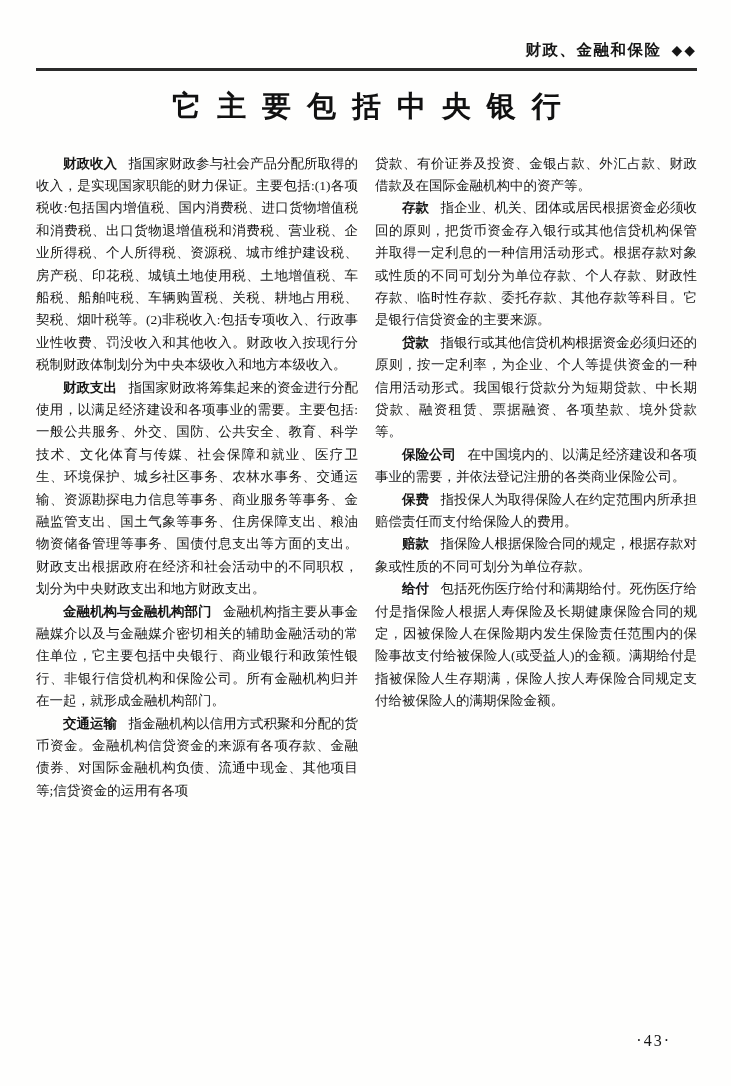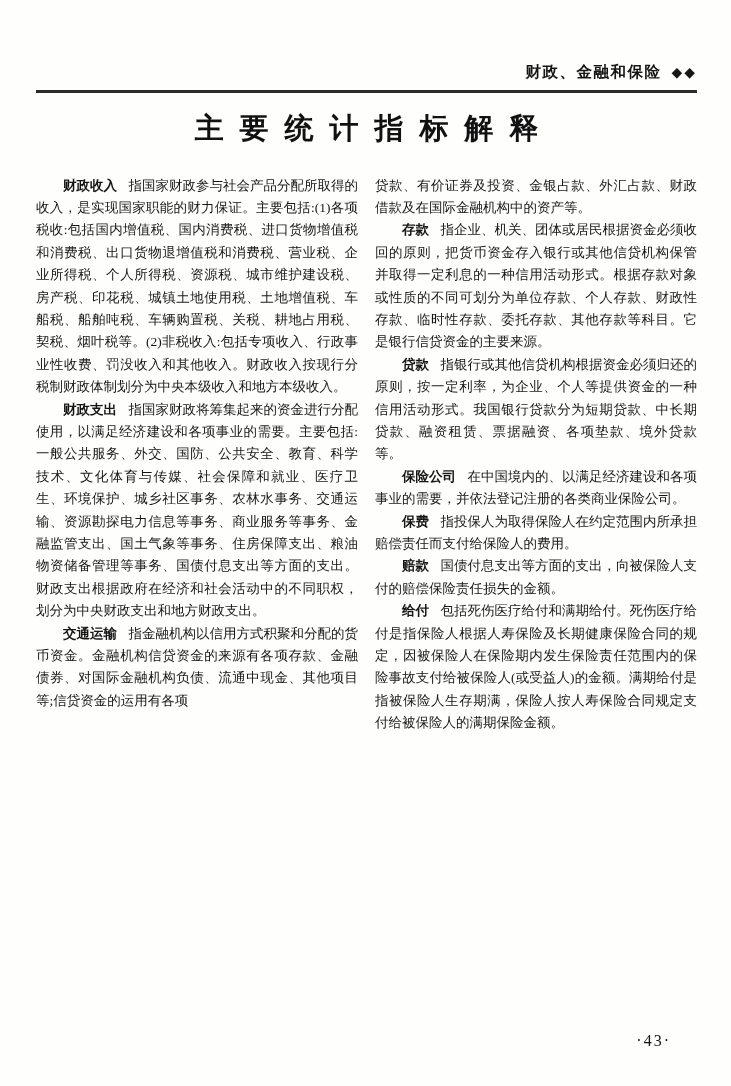--- a/index.html
+++ b/index.html
@@ -8,21 +8,21 @@
     background: #ffffff;
   }
   .page {
     position: relative;
     width: 731px;
     height: 1086px;
     box-sizing: border-box;
     background: #fefefd;
     color: #161616;
     font-family: "Liberation Serif", "DejaVu Serif", serif;
-    padding: 62px 34px 0 36px;
+    padding: 40px 34px 0 36px;
     overflow: hidden;
   }
   .header-row {
     display: flex;
     justify-content: flex-end;
     align-items: baseline;
     font-size: 15.5px;
     font-weight: 700;
     letter-spacing: 1.5px;
     margin-bottom: 7px;
@@ -85,37 +85,38 @@
 
 <div class="page">
 
   <div class="header-row">
     <span>财政、金融和保险</span>
     <span class="header-diamonds">◆◆</span>
   </div>
 
   <div class="header-rule"></div>
 
-  <h1 class="title">主要统计指标解释</h1>
+  <h1 class="title">它主要包括中央银行</h1>
 
   <div class="columns">
 
     <div class="col">
       <p class="para"><span class="term">财政收入</span><span>指国家财政参与社会产品分配所取得的收入，是实现国家职能的财力保证。主要包括:(1)各项税收:包括国内增值税、国内消费税、进口货物增值税和消费税、出口货物退增值税和消费税、营业税、企业所得税、个人所得税、资源税、城市维护建设税、房产税、印花税、城镇土地使用税、土地增值税、车船税、船舶吨税、车辆购置税、关税、耕地占用税、契税、烟叶税等。(2)非税收入:包括专项收入、行政事业性收费、罚没收入和其他收入。财政收入按现行分税制财政体制划分为中央本级收入和地方本级收入。</span></p>
       <p class="para"><span class="term">财政支出</span><span>指国家财政将筹集起来的资金进行分配使用，以满足经济建设和各项事业的需要。主要包括:一般公共服务、外交、国防、公共安全、教育、科学技术、文化体育与传媒、社会保障和就业、医疗卫生、环境保护、城乡社区事务、农林水事务、交通运输、资源勘探电力信息等事务、商业服务等事务、金融监管支出、国土气象等事务、住房保障支出、粮油物资储备管理等事务、国债付息支出等方面的支出。财政支出根据政府在经济和社会活动中的不同职权，划分为中央财政支出和地方财政支出。</span></p>
+      <p class="para"><span class="term">金融机构与金融机构部门</span><span>金融机构指主要从事金融媒介以及与金融媒介密切相关的辅助金融活动的常住单位，它主要包括中央银行、商业银行和政策性银行、非银行信贷机构和保险公司。所有金融机构归并在一起，就形成金融机构部门。</span></p>
       <p class="para"><span class="term">交通运输</span><span>指金融机构以信用方式积聚和分配的货币资金。金融机构信贷资金的来源有各项存款、金融债券、对国际金融机构负债、流通中现金、其他项目等;信贷资金的运用有各项</span></p>
     </div>
 
     <div class="col">
       <p class="para cont"><span class="term"></span><span>贷款、有价证券及投资、金银占款、外汇占款、财政借款及在国际金融机构中的资产等。</span></p>
       <p class="para"><span class="term">存款</span><span>指企业、机关、团体或居民根据资金必须收回的原则，把货币资金存入银行或其他信贷机构保管并取得一定利息的一种信用活动形式。根据存款对象或性质的不同可划分为单位存款、个人存款、财政性存款、临时性存款、委托存款、其他存款等科目。它是银行信贷资金的主要来源。</span></p>
       <p class="para"><span class="term">贷款</span><span>指银行或其他信贷机构根据资金必须归还的原则，按一定利率，为企业、个人等提供资金的一种信用活动形式。我国银行贷款分为短期贷款、中长期贷款、融资租赁、票据融资、各项垫款、境外贷款等。</span></p>
       <p class="para"><span class="term">保险公司</span><span>在中国境内的、以满足经济建设和各项事业的需要，并依法登记注册的各类商业保险公司。</span></p>
       <p class="para"><span class="term">保费</span><span>指投保人为取得保险人在约定范围内所承担赔偿责任而支付给保险人的费用。</span></p>
-      <p class="para"><span class="term">赔款</span><span>国债付息支出等方面的支出，向被保险人支付的赔偿保险责任损失的金额。</span></p>
+      <p class="para"><span class="term">赔款</span><span>指保险人根据保险合同的规定，根据存款对象或性质的不同可划分为单位存款。</span></p>
       <p class="para"><span class="term">给付</span><span>包括死伤医疗给付和满期给付。死伤医疗给付是指保险人根据人寿保险及长期健康保险合同的规定，因被保险人在保险期内发生保险责任范围内的保险事故支付给被保险人(或受益人)的金额。满期给付是指被保险人生存期满，保险人按人寿保险合同规定支付给被保险人的满期保险金额。</span></p>
     </div>
 
   </div>
 
   <div class="page-num">·43·</div>
 
 </div>
 
 </body></html>

